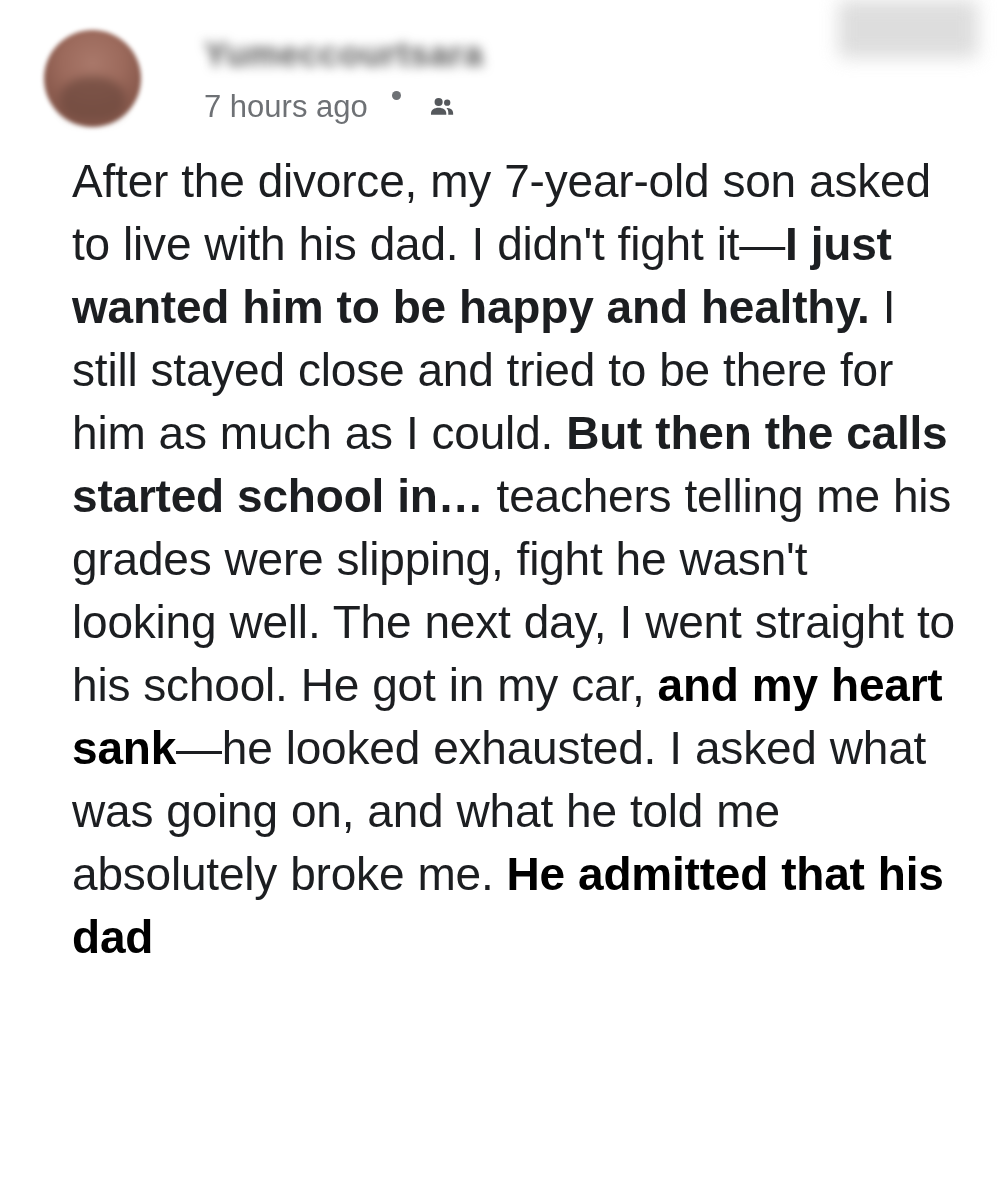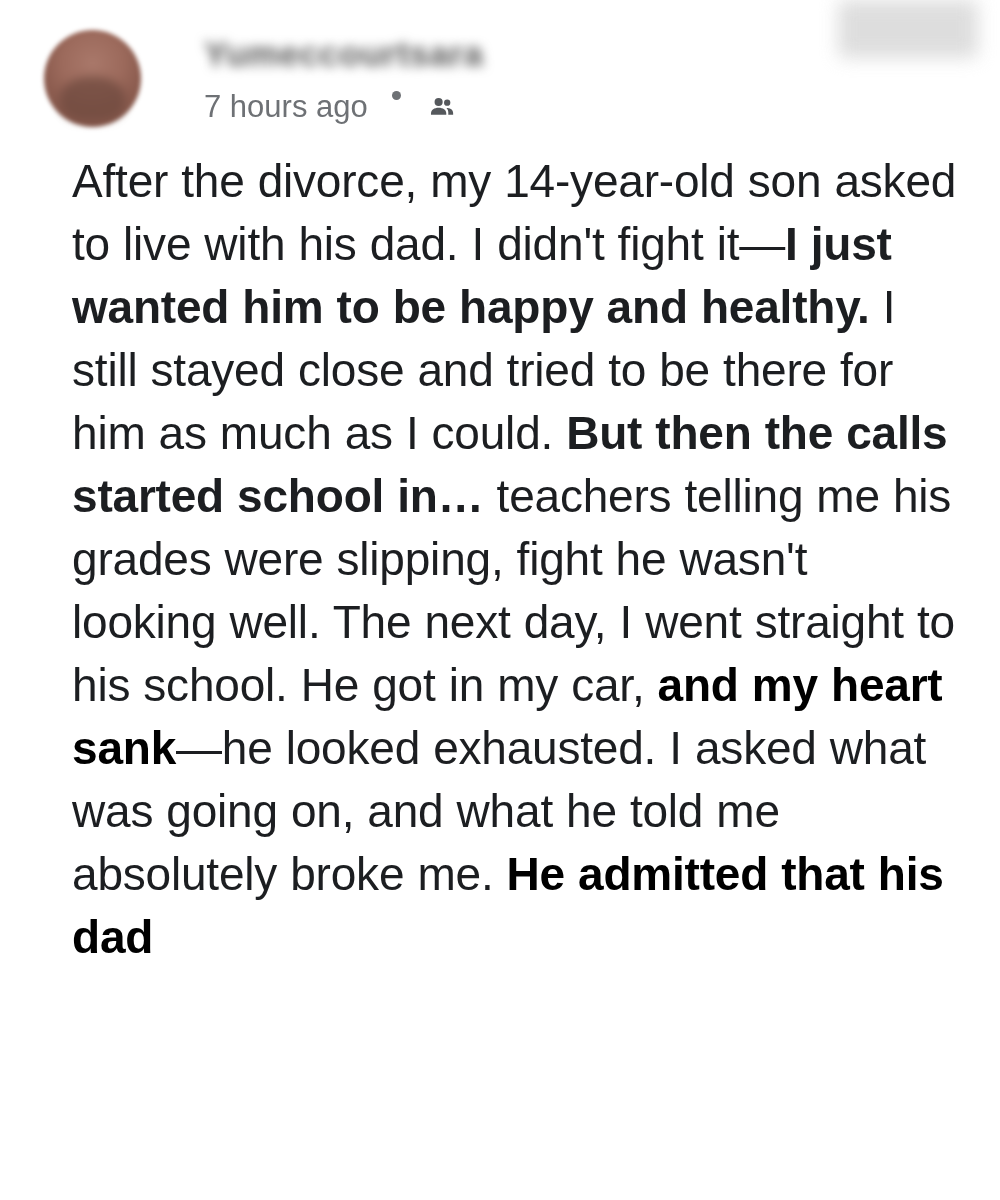--- a/index.html
+++ b/index.html
@@ -156,21 +156,21 @@
             <path d="M2.2 18.4c0-3.4 3-5.2 6.8-5.2s6.8 1.8 6.8 5.2v.9H2.2v-.9z"></path>
             <path d="M17 13.3c2.9.3 4.9 1.9 4.9 4.6v1.4h-4.3v-2c0-1.6-.6-2.9-1.6-3.8.3-.1.6-.2 1-.2z"></path>
           </svg>
         </span>
       </div>
     </div>
   </div>
 
   <div class="post-body">
     <p>
-      <span>After the divorce, my 14-year-old</span>
+      <span>After the divorce, my 7-year-old</span>
       <span>son asked to live with his dad.</span>
       <span>I didn't fight it—</span><span class="b">I just wanted</span>
       <span class="b">him to be happy and healthy.</span>
       <span>I still stayed close and tried to be</span>
       <span>there for him as much as I could.</span>
       <span class="b">But then the calls started</span>
       <span class="b">school in…</span><span> teachers telling me</span>
       <span>his grades were slipping, fight he</span>
       <span>wasn't looking well. The next</span>
       <span>day, I went straight to his school.</span>

